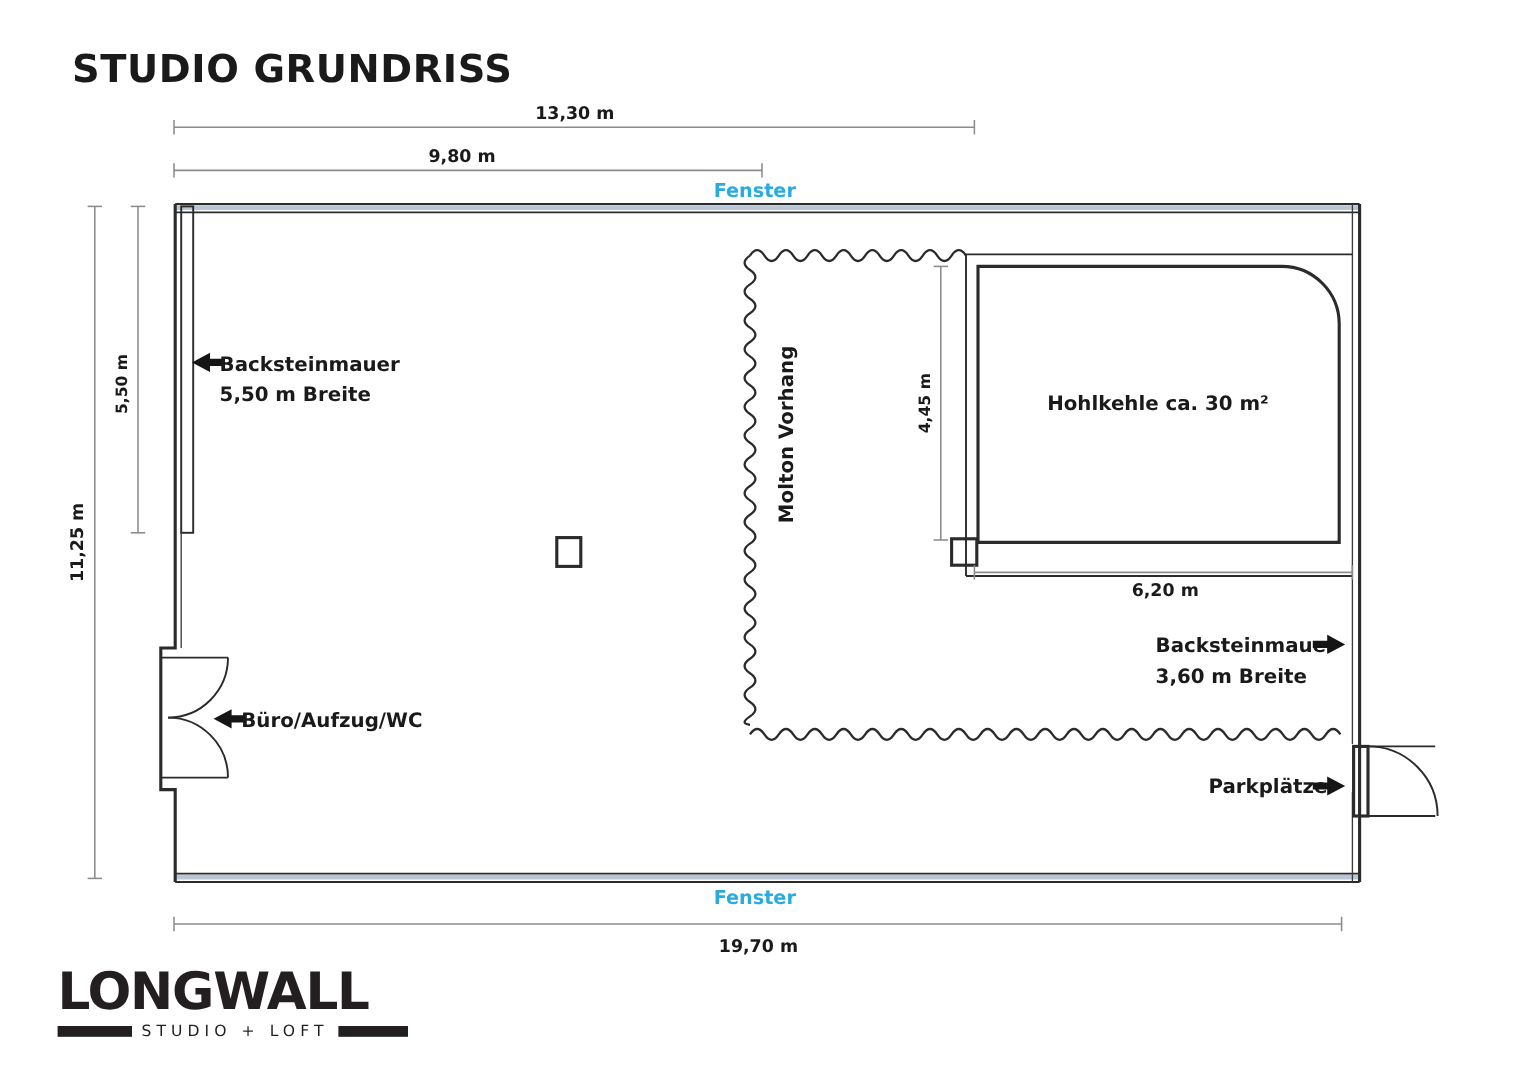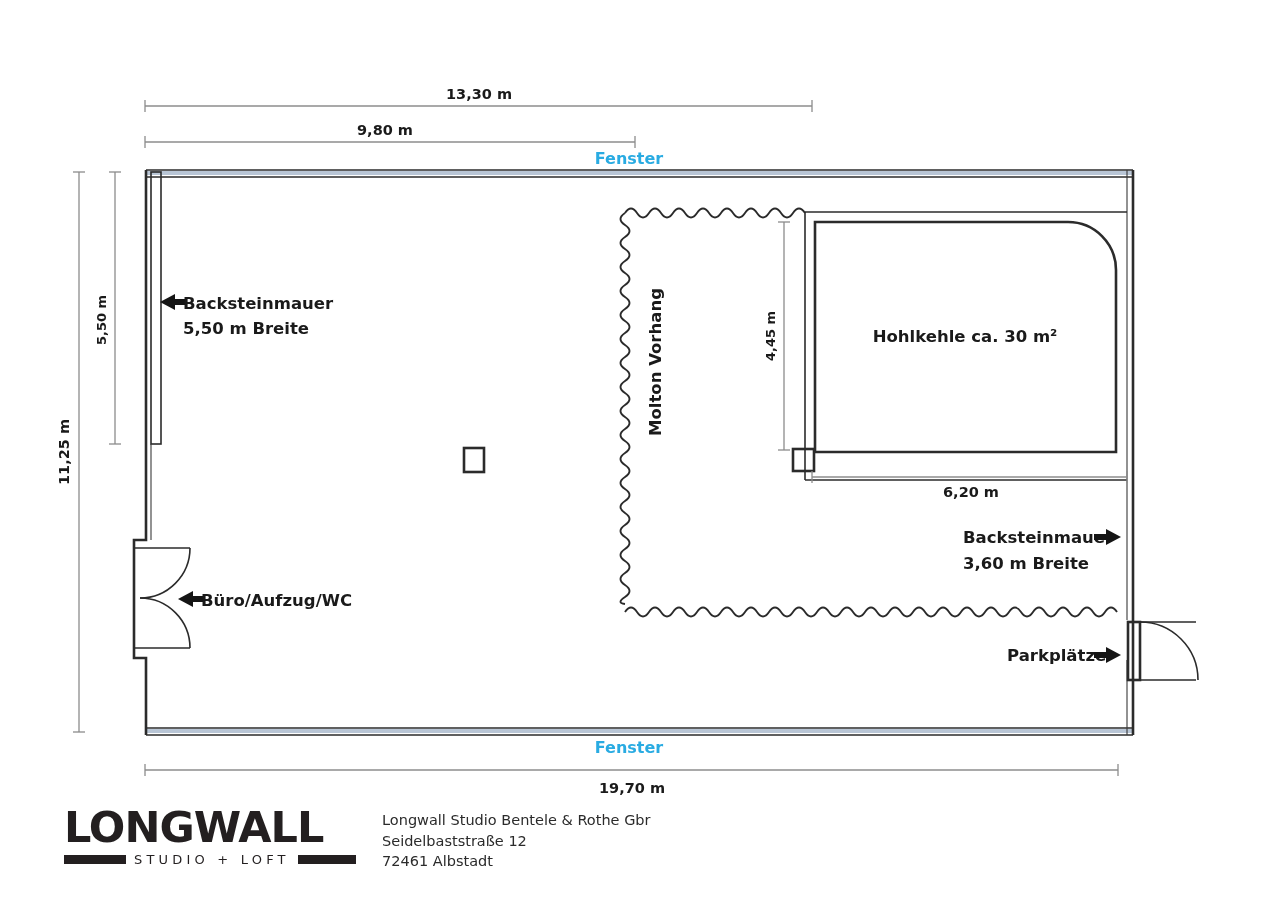--- a/index.html
+++ b/index.html
@@ -32,21 +32,21 @@
     white-space: nowrap;
   }
   #planSvg {
     position: absolute;
     left: 0;
     top: 0;
   }
   
   .footer-logo {
     position: absolute;
-    left: 64px;
+    left: 48px;
     top: 806px;
     width: 260px;
     height: 72px;
   }
   .logo-word {
     font-family: "DejaVu Sans", sans-serif;
     font-weight: bold;
     font-size: 43px;
     letter-spacing: -1px;
     color: #231f20;
@@ -124,20 +124,21 @@
   .wall-hair { stroke: #3a3a3a; stroke-width: 1.1; fill: none; }
   .window-band { stroke: #b9c6d6; stroke-width: 4; fill: none; }
   .curtain { stroke: #2b2b2b; stroke-width: 1.9; fill: none; }
   .arrow { fill: #151515; }
 </style>
 </head>
 <body>
 
 <div id="page">
 
+  <div class="title">STUDIO GRUNDRISS</div>
 
   <svg id="planSvg" width="1280" height="800" viewBox="0 0 1280 800">
 
     <g>
       <line class="dimline" x1="145" y1="106" x2="812" y2="106"></line>
       <line class="dimtick" x1="145" y1="100" x2="145" y2="112"></line>
       <line class="dimtick" x1="812" y1="100" x2="812" y2="112"></line>
       <text class="dim-txt" x="479" y="99">13,30 m</text>
     </g>
 
@@ -306,17 +307,14 @@
 
   <div class="footer-logo">
     <div class="logo-word">LONGWALL</div>
     <div class="logo-sub-row">
       <div class="logo-bar left"></div>
       <div class="logo-sub">STUDIO + LOFT</div>
       <div class="logo-bar right"></div>
     </div>
   </div>
 
-  <div class="contact-col c1">Longwall Studio Bentele &amp; Rothe Gbr
-Seidelbaststraße 12
-72461 Albstadt</div>
 
 </div>
 
 </body></html>

